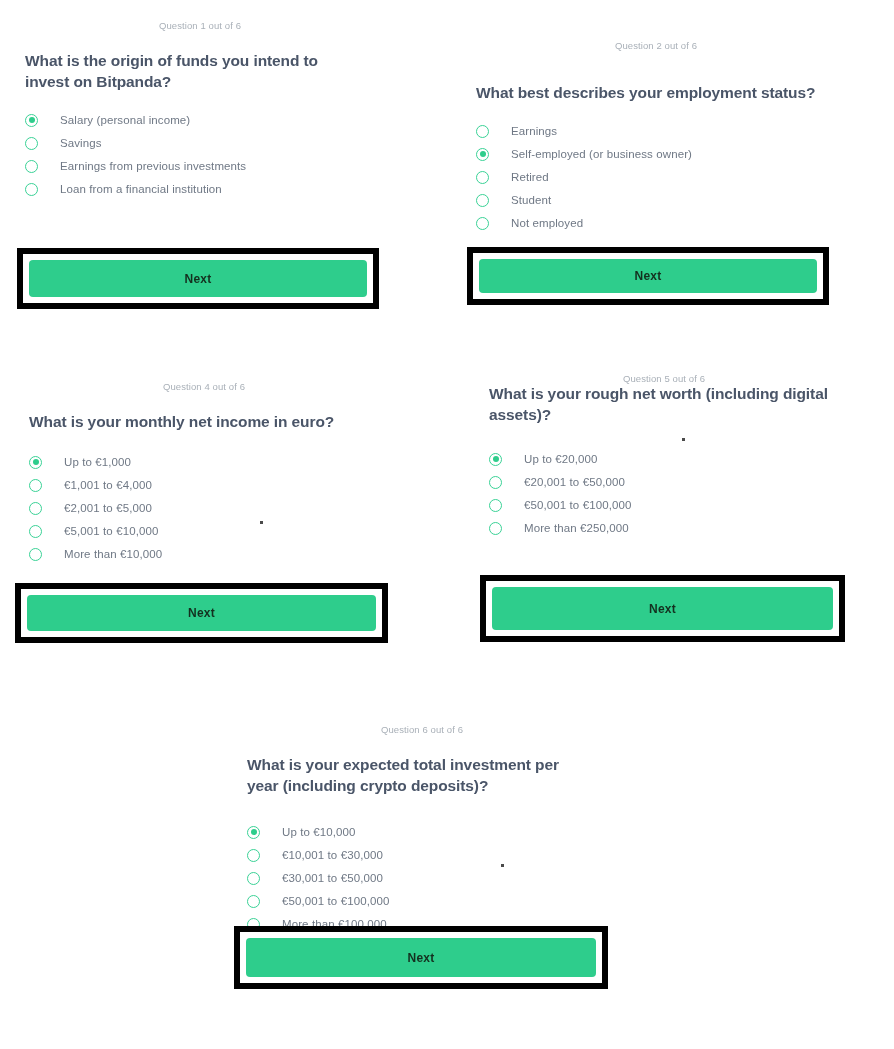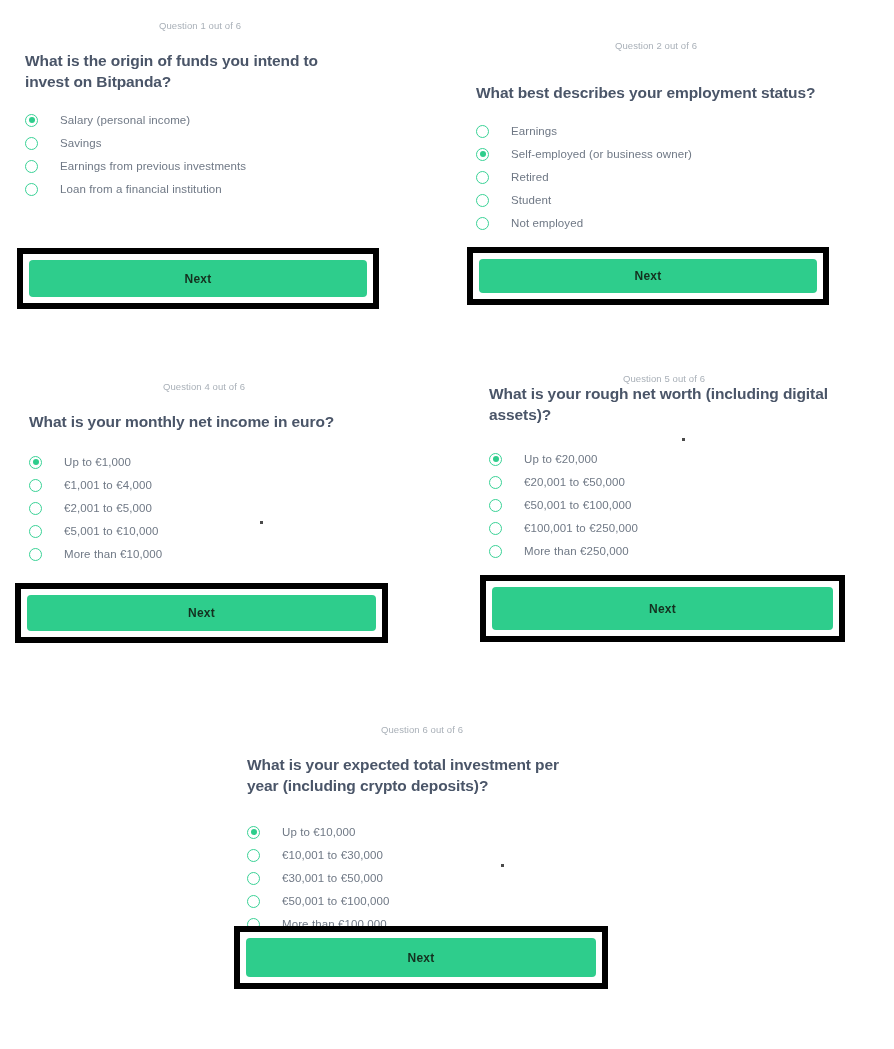--- a/index.html
+++ b/index.html
@@ -220,24 +220,20 @@
       <li class="option">
         <span class="radio"></span>
         <span class="option-label">€20,001 to €50,000</span>
       </li>
       <li class="option">
         <span class="radio"></span>
         <span class="option-label">€50,001 to €100,000</span>
       </li>
       <li class="option">
         <span class="radio"></span>
-        <span class="option-label">€100,001 to €250,000</span>
-      </li>
-      <li class="option">
-        <span class="radio"></span>
         <span class="option-label">More than €250,000</span>
       </li>
     </ul>
   </div>
   <div class="next-wrap" style="left:480px; top:575px; width:365px; height:67px;">
     <button class="next-btn">Next</button>
   </div>
   <div class="speck" style="left:682px; top:438px;"></div>
 
   <div class="qpanel" style="left:247px; top:724px; width:350px;">

